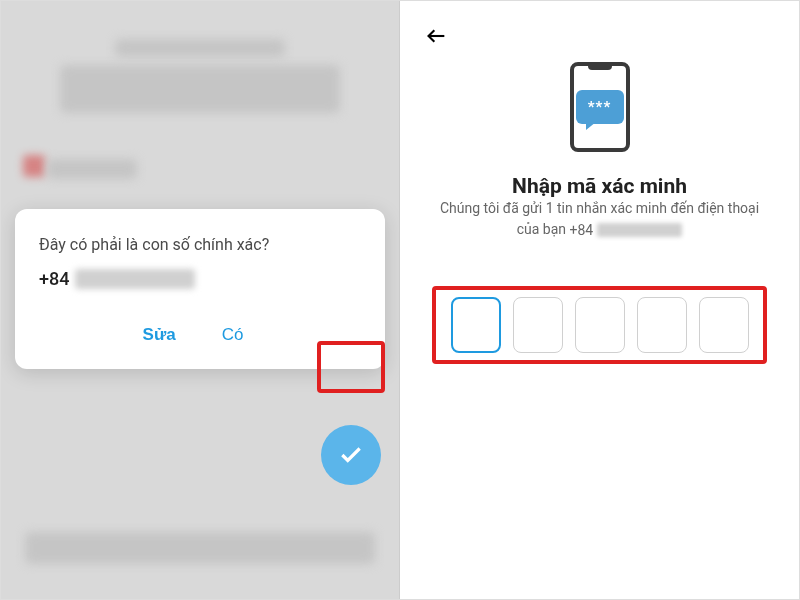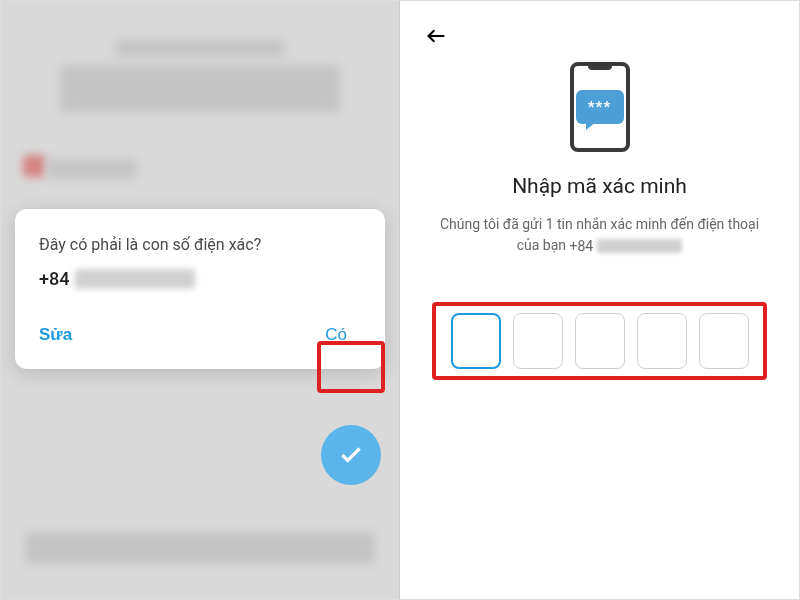--- a/index.html
+++ b/index.html
@@ -106,21 +106,21 @@
     .phone-blur {
       width: 120px;
       height: 20px;
       background: #d0d0d0;
       border-radius: 3px;
       filter: blur(3px);
     }
     
     .dialog-buttons {
       display: flex;
-      justify-content: space-between;
+      justify-content: center;
       align-items: center;
       gap: 32px;
     }
     
     .btn-edit {
       color: #1e9ae0;
       font-size: 17px;
       font-weight: 600;
       background: none;
       border: none;
@@ -243,23 +243,22 @@
       width: 0;
       height: 0;
       border-left: 0 solid transparent;
       border-right: 10px solid transparent;
       border-top: 8px solid #4d9fd6;
     }
     
     .verify-title {
       text-align: center;
       font-size: 21px;
-      font-weight: 400;
+      font-weight: 700;
       color: #222;
-      margin-bottom: 16px;
     }
     
     .verify-desc {
       text-align: center;
       font-size: 14px;
       color: #666;
       line-height: 1.5;
       padding: 0 10px;
     }
     
@@ -319,21 +318,21 @@
 <body>
 
 <div class="left-panel">
   <div class="blur-block blur-top-1"></div>
   <div class="blur-block blur-top-2"></div>
   <div class="blur-mid-icon"></div>
   <div class="blur-block blur-mid-left"></div>
   <div class="blur-block blur-bottom"></div>
 
   <div class="dialog">
-    <div class="dialog-question">Đây có phải là con số điện xác?</div>
+    <div class="dialog-question">Đây có phải là con số chính xác?</div>
     <div class="dialog-phone">
       <span>+84</span>
       <span class="phone-blur"></span>
     </div>
     <div class="dialog-buttons">
       <button class="btn-edit">Sửa</button>
       <button class="btn-yes">Có</button>
     </div>
   </div>
 

